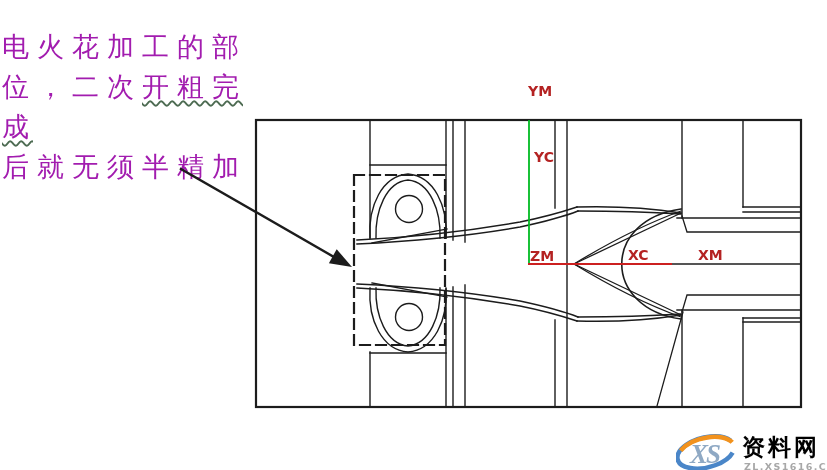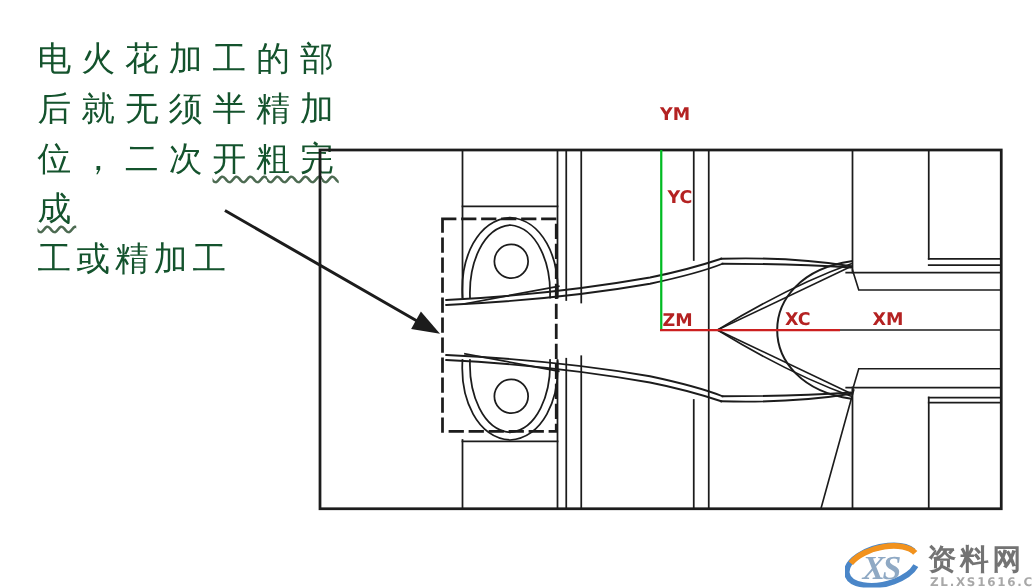--- a/index.html
+++ b/index.html
@@ -2,57 +2,56 @@
 <html><head>
 <meta charset="utf-8">
 <style>
   html,body{margin:0;padding:0;}
   body{
     width:827px;height:470px;background:#ffffff;position:relative;overflow:hidden;
     font-family:"Liberation Sans",sans-serif;
   }
   
   .annotation{
-    position:absolute;left:30px;top:27px;width:241px;
+    position:absolute;left:2px;top:27px;width:241px;
     font-family:"Liberation Serif","DejaVu Serif",serif;
-    font-size:27px;line-height:40px;color:#14532d;letter-spacing:4px;
+    font-size:27px;line-height:40px;color:#a21caf;letter-spacing:4px;
   }
   .annotation .jline{text-align:justify;text-align-last:justify;}
   .annotation .wavy{
     text-decoration-line:underline;
     text-decoration-style:wavy;
     text-decoration-color:#4d6b52;
     text-decoration-thickness:1.5px;
     text-underline-offset:4px;
   }
   
   svg.cad{position:absolute;left:0;top:0;}
   .axis-label{font:bold 14px "DejaVu Sans","Liberation Sans",sans-serif;}
   
   .watermark{position:absolute;left:676px;top:428px;width:151px;height:50px;}
   .wm-name{
     position:absolute;left:66px;top:4px;
-    font-size:23px;font-weight:bold;color:#737373;letter-spacing:3px;
+    font-size:23px;font-weight:bold;color:#000000;letter-spacing:3px;
     font-family:"Liberation Sans",sans-serif;white-space:nowrap;
   }
   .wm-url{
     position:absolute;left:68px;top:33px;
     font-size:9.5px;font-weight:bold;color:#a8a8a8;letter-spacing:1.4px;
     font-family:"DejaVu Sans",sans-serif;white-space:nowrap;
   }
   .wm-logo{position:absolute;left:0;top:2px;}
 </style>
 </head>
 <body>
 
 <div class="annotation">
   <div class="jline">电火花加工的部</div>
+  <div class="jline"><span>位，二次</span><span class="wavy">开粗完成</span></div>
   <div class="jline">后就无须半精加</div>
-  <div class="jline"><span>位，二次</span><span class="wavy">开粗完成</span></div>
-  <div>工或精加工</div>
 </div>
 
 <svg class="cad" width="827" height="470" viewBox="0 0 827 470">
   <g stroke="#1c1c1c" fill="none" stroke-width="1.4" stroke-linecap="square">
 
     <rect x="256" y="120" width="545" height="287" stroke-width="2.2"></rect>
 
     <g>
       <path d="M370 121 V238"></path>
       <path d="M446 121 V238"></path>

